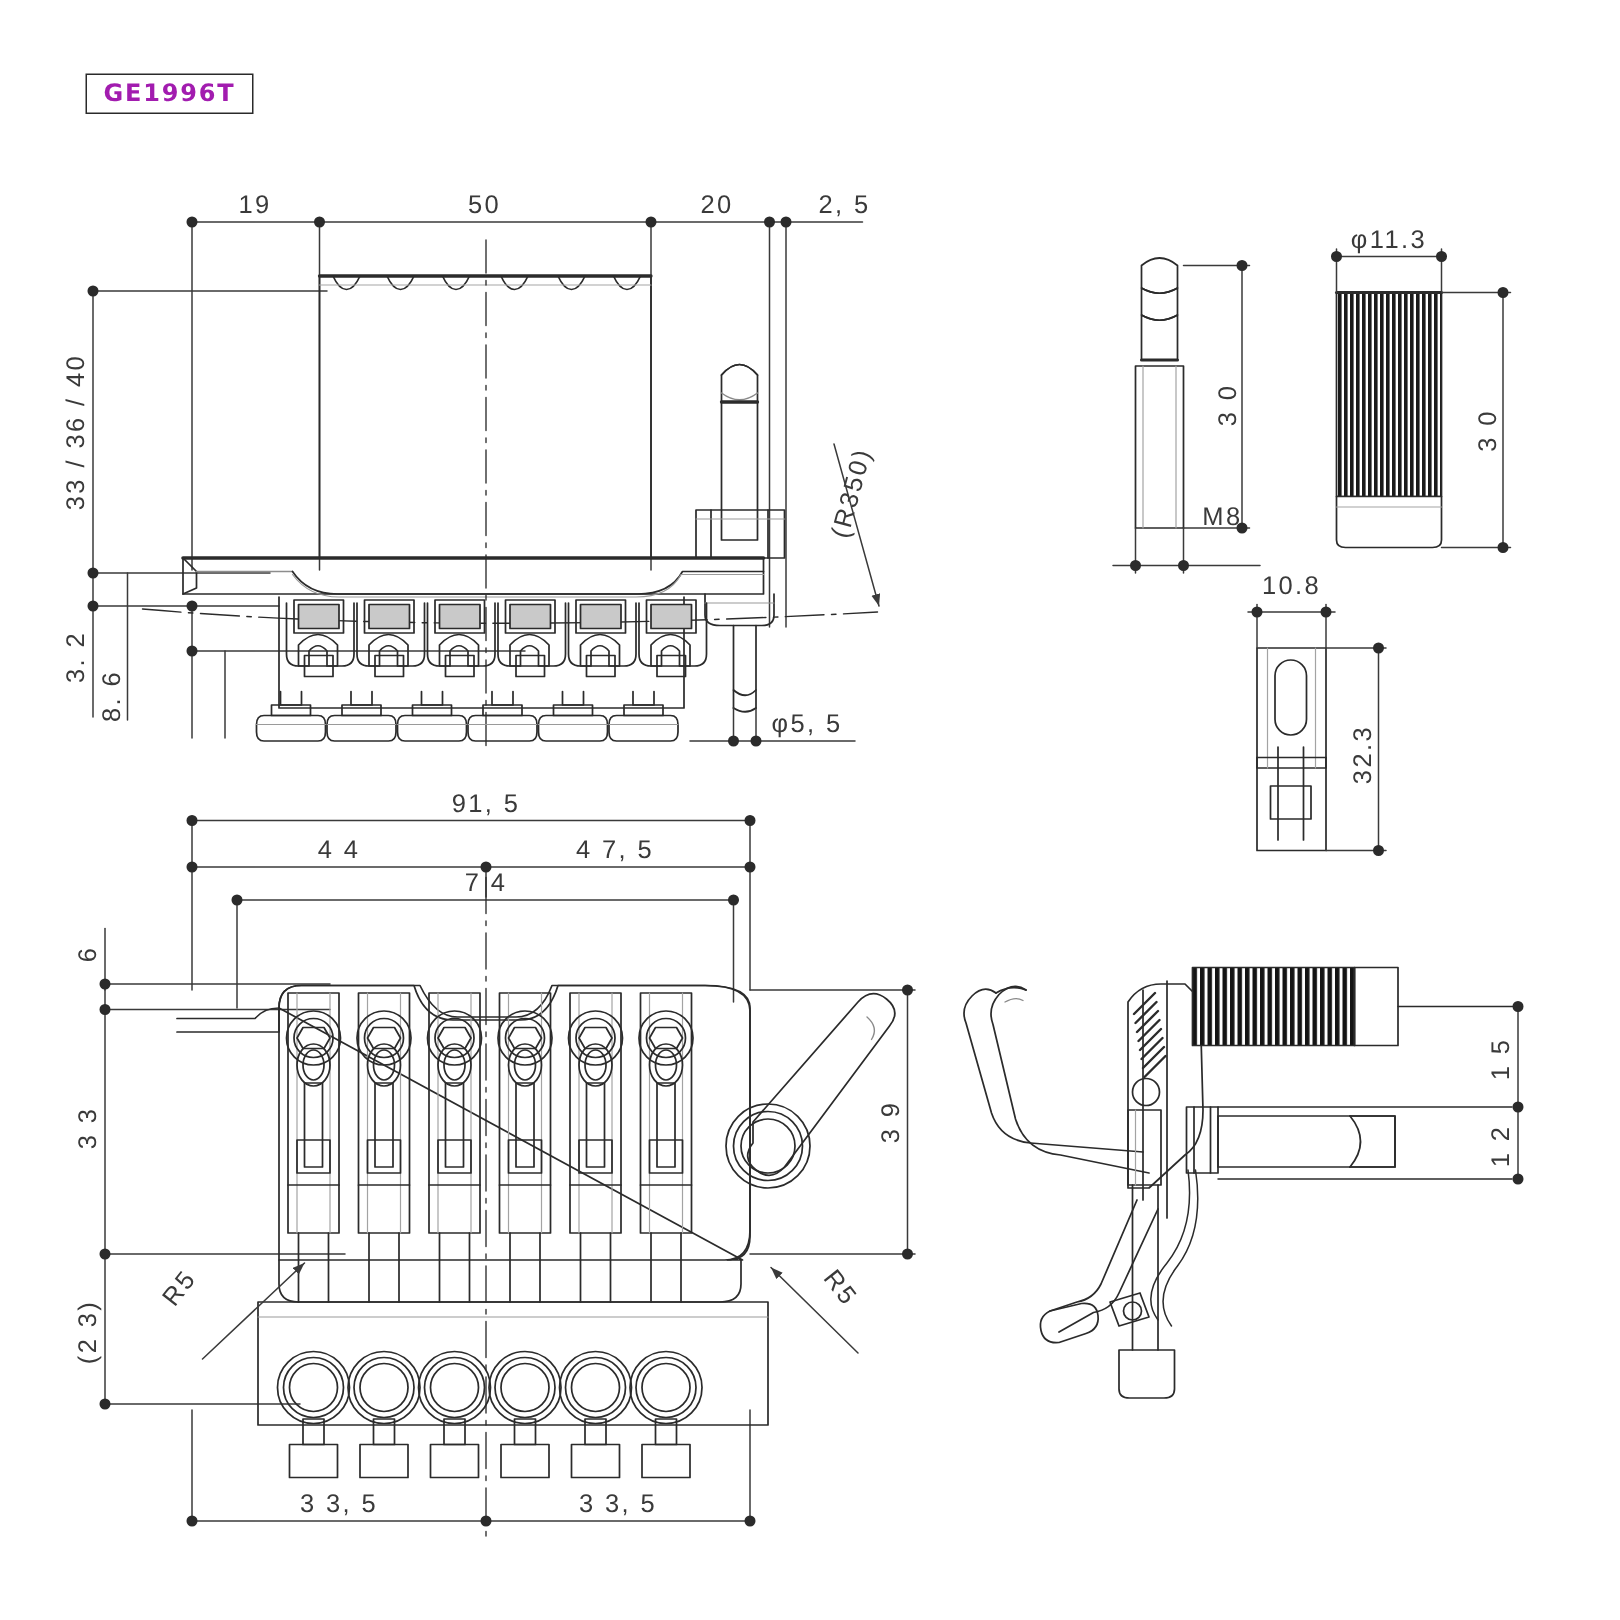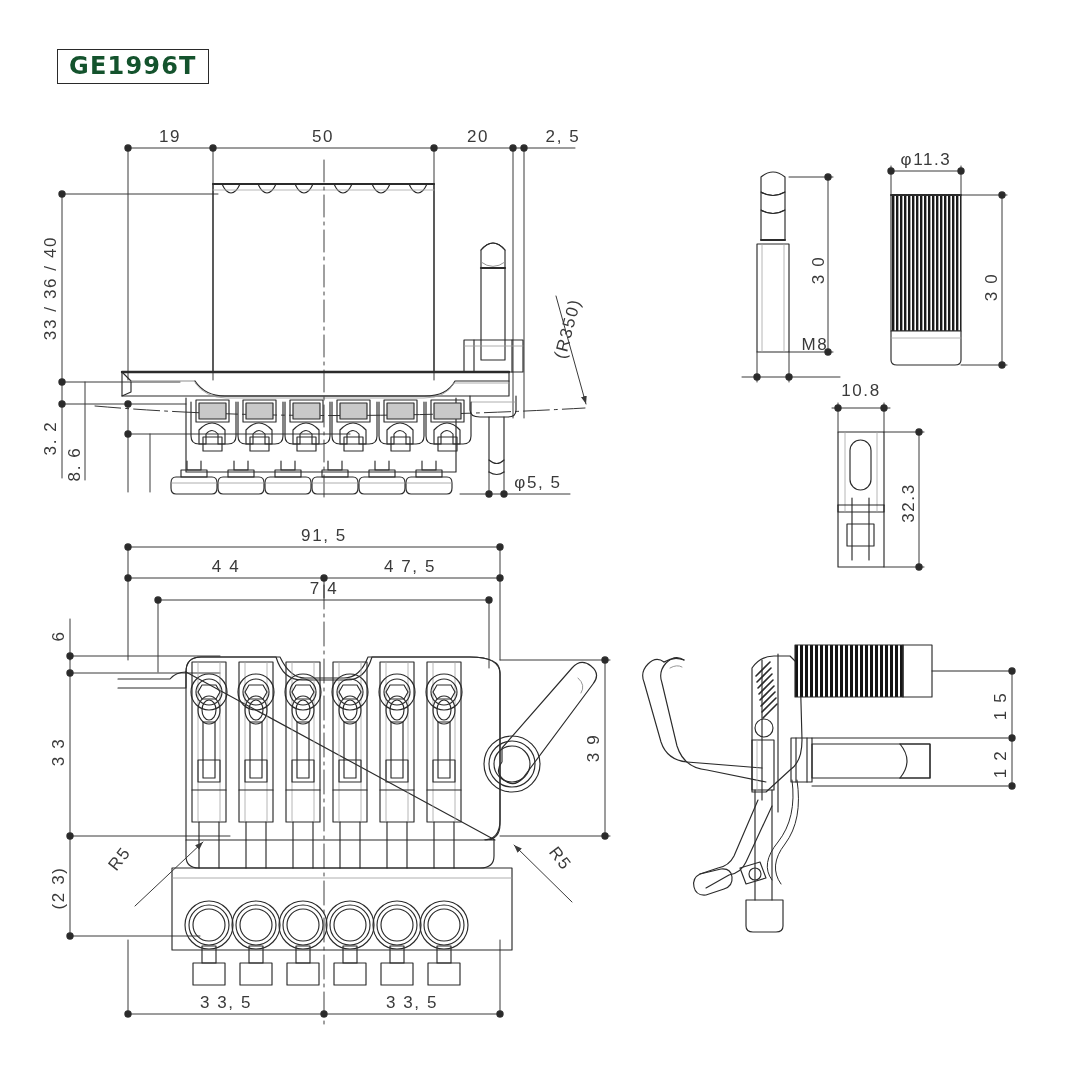--- a/index.html
+++ b/index.html
@@ -9,22 +9,22 @@
     font-family:"Liberation Sans", sans-serif;
     overflow:hidden;
     position:relative;
   }
   #sheet{position:absolute;left:0;top:0;width:1080px;height:1080px;}
   .title-box{
     position:absolute;left:57px;top:49px;
     border:1.6px solid #2a2a2a;
     background:#ffffff;
     padding:4px 11px 5px 11px;
-    font-size:24px;font-weight:bold;letter-spacing:1.2px;
-    color:#14532d;
+    font-size:16px;font-weight:bold;letter-spacing:1.2px;
+    color:#a21caf;
     font-family:"DejaVu Sans", sans-serif;
     line-height:1;
   }
   svg{position:absolute;left:0;top:0;}
   text{font-family:"Liberation Sans", sans-serif;fill:#3a3a3a;}
 </style>
 </head>
 <body>
 
 <div id="sheet">

